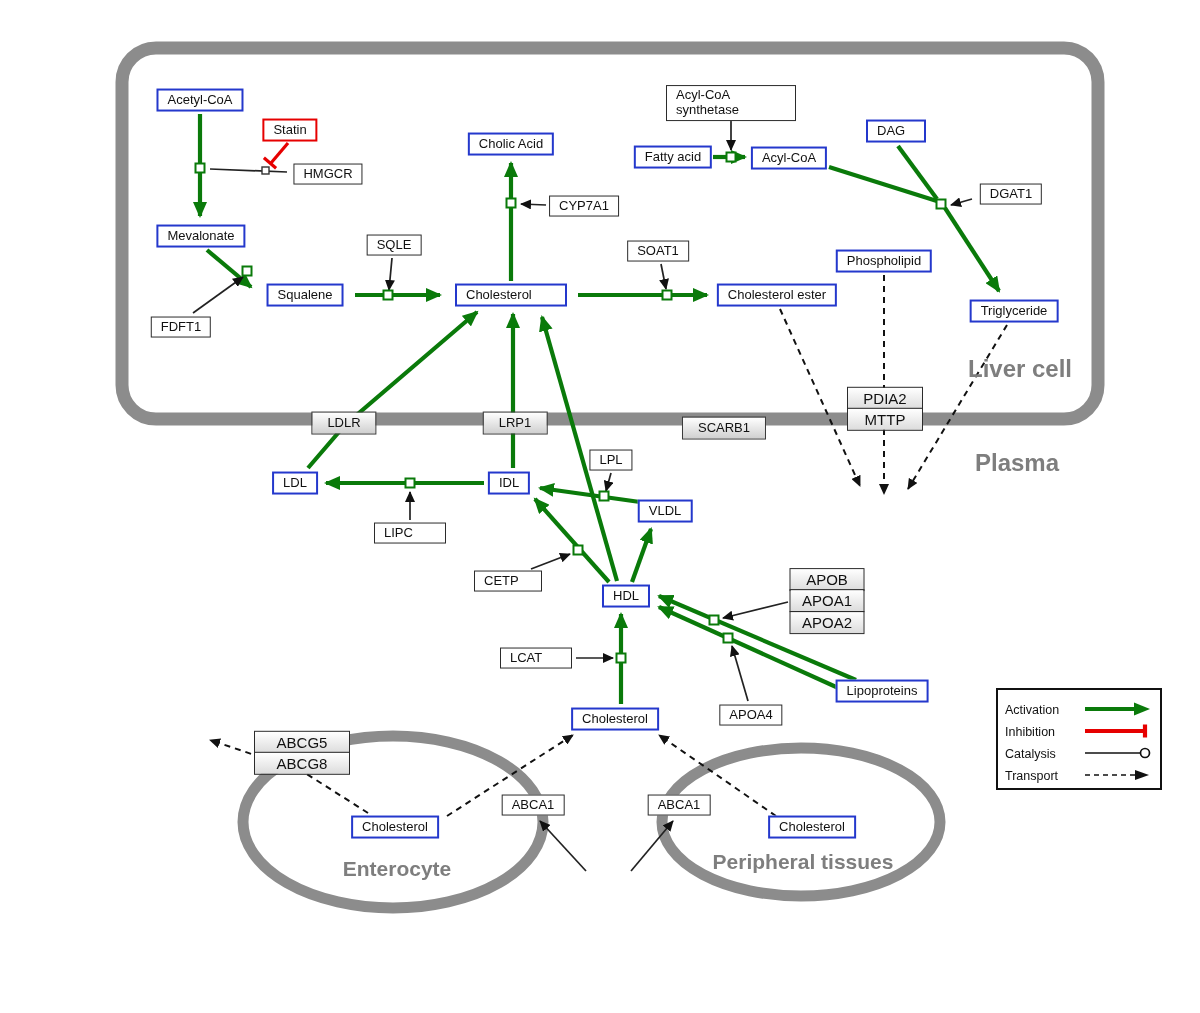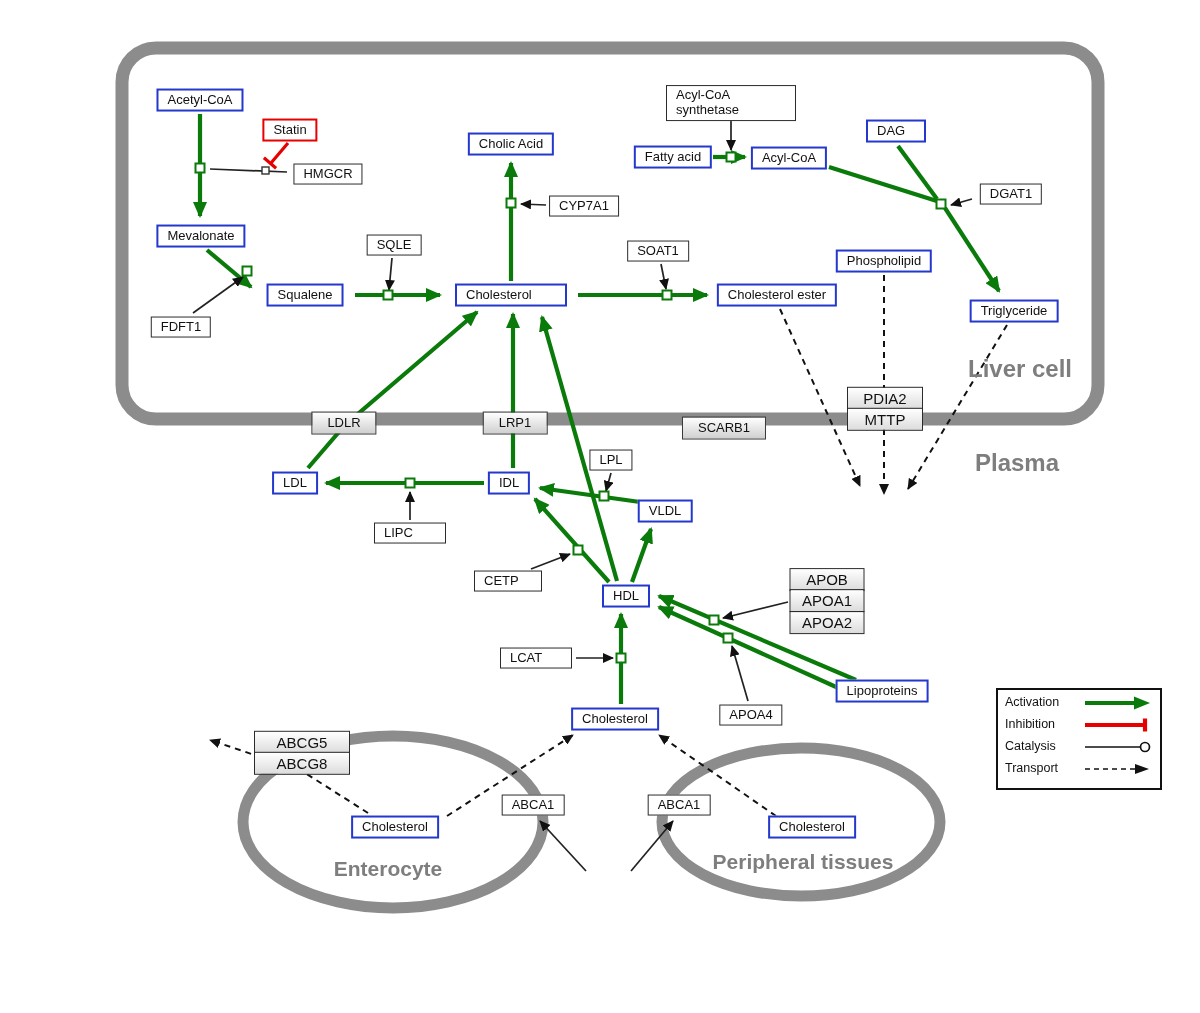--- a/index.html
+++ b/index.html
@@ -19,21 +19,21 @@
        background:linear-gradient(180deg,#ffffff 0%,#dcdcdc 100%);
        padding:2px 0;font-size:15px;text-align:center;white-space:nowrap}
   .stack .cell + .cell{margin-top:-1.6px}
   .apo{position:absolute;transform:translate(-50%,-50%);display:grid;grid-template-columns:81px 81px}
   .apo .cell{border:1.6px solid #2b2b2b;background:linear-gradient(180deg,#ffffff 0%,#e6e6e6 100%);
        font-size:15px;text-align:center;padding:3px 0;margin-right:-1.6px;margin-bottom:-1.6px}
   .region{position:absolute;transform:translate(-50%,-50%);font-weight:bold;color:#7e7e7e;white-space:nowrap}
   .region.big{font-size:24px}
   .region.mid{font-size:21px}
   .legend{position:absolute;left:996px;top:688px;width:166px;border:2.2px solid #111;background:#fff;padding:5px 7px}
-  .legend .row{display:flex;align-items:flex-start;justify-content:space-between;height:22px}
+  .legend .row{display:flex;align-items:flex-end;justify-content:space-between;height:22px}
   .legend .lab{font-size:12.5px;color:#111}
 </style>
 </head>
 <body>
 
 <div class="stage">
 
   <svg class="lines" width="1200" height="1013" viewBox="0 0 1200 1013">
     <defs>
       <marker id="ag" markerUnits="userSpaceOnUse" markerWidth="17" markerHeight="14" refX="14" refY="7" orient="auto">
@@ -173,21 +173,21 @@
     <span class="cell">ABCG5</span>
     <span class="cell">ABCG8</span>
   </div>
   <div class="box metab" style="left:395px;top:827px">Cholesterol</div>
   <div class="box enzyme" style="left:533px;top:805px">ABCA1</div>
   <div class="box enzyme" style="left:679px;top:805px">ABCA1</div>
   <div class="box metab" style="left:812px;top:827px">Cholesterol</div>
 
   <div class="region big" style="left:1020px;top:369px">Liver cell</div>
   <div class="region big" style="left:1017px;top:463px">Plasma</div>
-  <div class="region mid" style="left:388px;top:869px">Enterocyte</div>
+  <div class="region mid" style="left:397px;top:869px">Enterocyte</div>
   <div class="region mid" style="left:803px;top:862px">Peripheral tissues</div>
 
   <div class="legend">
     <div class="row">
       <span class="lab">Activation</span>
       <svg width="70" height="16">
         <line x1="2" y1="8" x2="52" y2="8" stroke="#0a7a0a" stroke-width="4.2"></line>
         <path d="M51,1.5 L67,8 L51,14.5 Z" fill="#0a7a0a"></path>
       </svg>
     </div>

